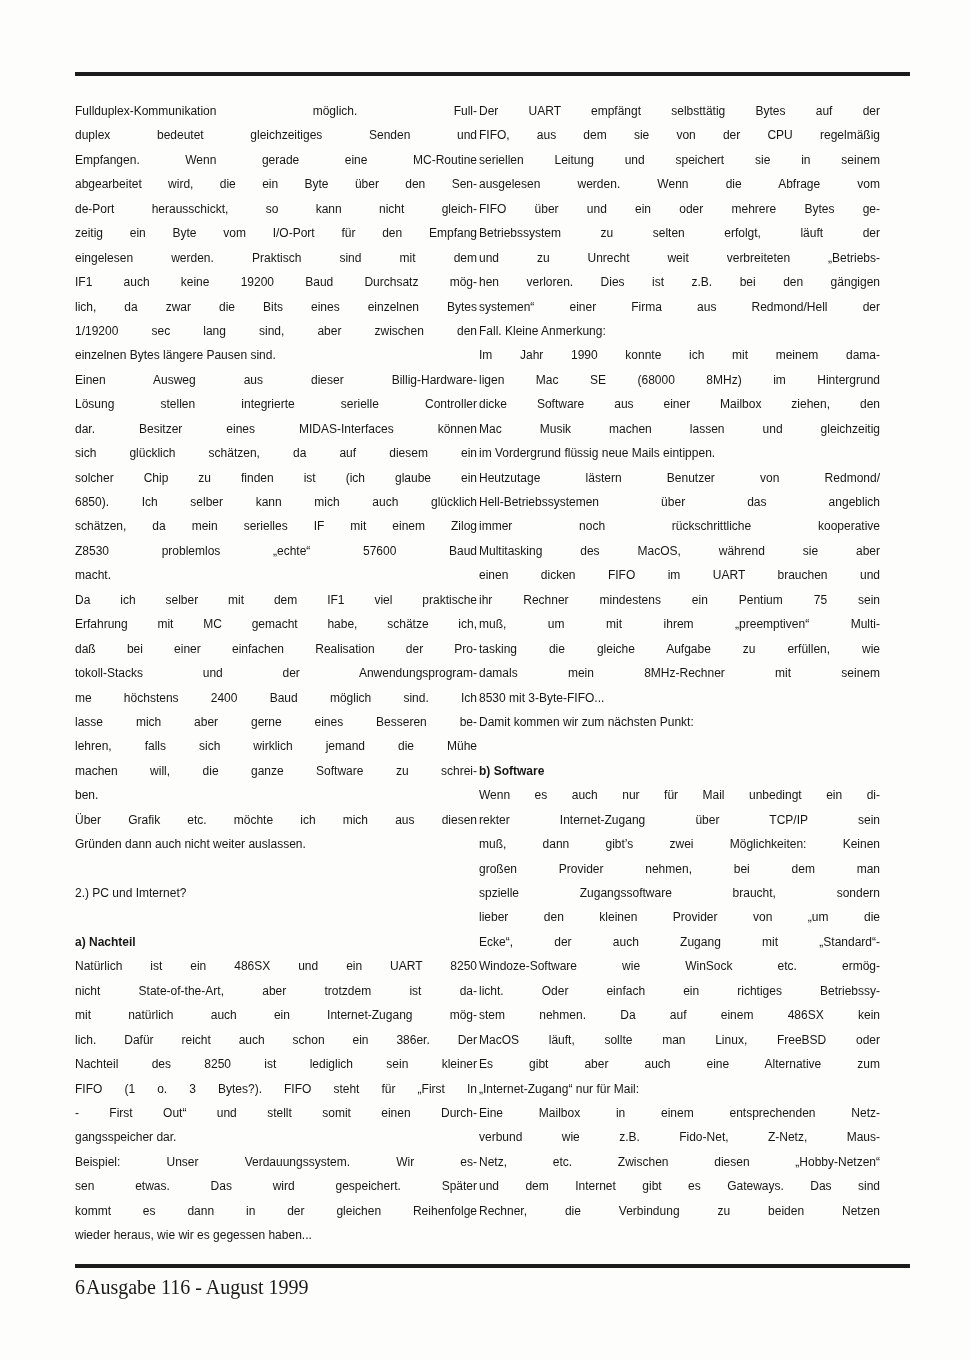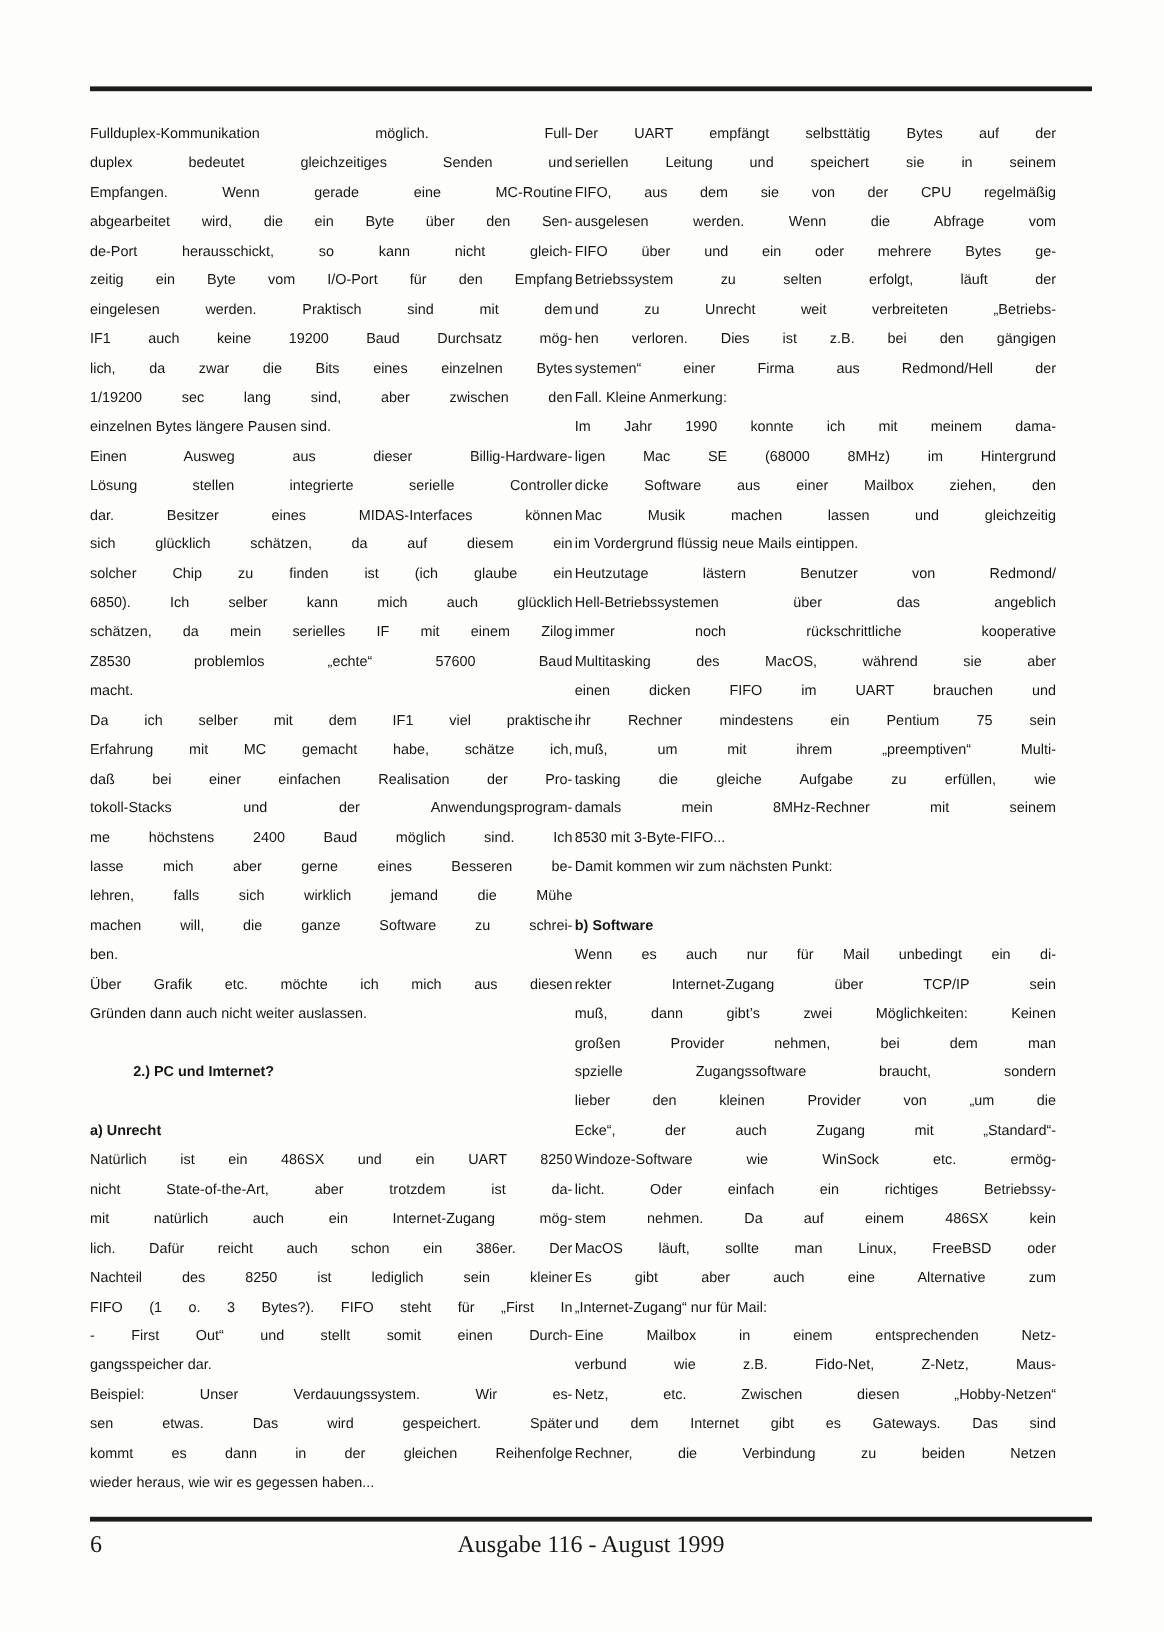--- a/index.html
+++ b/index.html
@@ -9,25 +9,25 @@
     }
     .rule { position: absolute; left: 75px; width: 835px; height: 4px; background: #1c1c1c; }
     .rule.top { top: 72px; }
     .rule.bottom { top: 1264px; }
     .col { position: absolute; top: 99px; font-size: 12px; line-height: 24.45px; }
     .col.left { left: 75px; width: 402px; }
     .col.right { left: 479px; width: 401px; }
     .line { display: block; white-space: nowrap; text-align: justify; text-align-last: justify; height: 24.45px; }
     .line.last { text-align-last: left; }
     .blank { display: block; height: 24.45px; }
-    .h2 { font-weight: bold; text-align-last: left; margin-left: 36px; }
+    .h2 { font-weight: normal; text-align-last: left; }
     .h3 { font-weight: bold; text-align-last: left; }
     .footer { position: absolute; top: 1276px; left: 75px; width: 835px; height: 28px; font-family: "Liberation Serif", serif; font-size: 20px; color: #1a1a1a; }
     .page-num { position: absolute; left: 0; top: 0; }
-    .issue { position: absolute; left: 0; width: 835px; text-align: center; top: 0; }
+    .issue { position: absolute; left: 11px; width: 835px; top: 0; }
   </style>
 </head>
 <body>
 
 <div class="rule top"></div>
 
 <div class="col left" id="left-col">
     <span class="line">Fullduplex-Kommunikation möglich. Full-</span>
     <span class="line">duplex bedeutet gleichzeitiges Senden und</span>
     <span class="line">Empfangen. Wenn gerade eine MC-Routine</span>
@@ -55,38 +55,38 @@
     <span class="line">me höchstens 2400 Baud möglich sind. Ich</span>
     <span class="line">lasse mich aber gerne eines Besseren be-</span>
     <span class="line">lehren, falls sich wirklich jemand die Mühe</span>
     <span class="line">machen will, die ganze Software zu schrei-</span>
     <span class="line last">ben.</span>
     <span class="line">Über Grafik etc. möchte ich mich aus diesen</span>
     <span class="line last">Gründen dann auch nicht weiter auslassen.</span>
     <span class="blank"></span>
     <span class="line h2 last">2.) PC und Imternet?</span>
     <span class="blank"></span>
-    <span class="line h3">a) Unrecht</span>
+    <span class="line h3">a) Nachteil</span>
     <span class="line">Natürlich ist ein 486SX und ein UART 8250</span>
     <span class="line">nicht State-of-the-Art, aber trotzdem ist da-</span>
     <span class="line">mit natürlich auch ein Internet-Zugang mög-</span>
     <span class="line">lich. Dafür reicht auch schon ein 386er. Der</span>
     <span class="line">Nachteil des 8250 ist lediglich sein kleiner</span>
     <span class="line">FIFO (1 o. 3 Bytes?). FIFO steht für „First In</span>
     <span class="line">- First Out“ und stellt somit einen Durch-</span>
     <span class="line last">gangsspeicher dar.</span>
     <span class="line">Beispiel: Unser Verdauungssystem. Wir es-</span>
     <span class="line">sen etwas. Das wird gespeichert. Später</span>
     <span class="line">kommt es dann in der gleichen Reihenfolge</span>
     <span class="line last last">wieder heraus, wie wir es gegessen haben...</span>
   </div>
 <div class="col right" id="right-col">
     <span class="line">Der UART empfängt selbsttätig Bytes auf der</span>
+    <span class="line">FIFO, aus dem sie von der CPU regelmäßig</span>
     <span class="line">seriellen Leitung und speichert sie in seinem</span>
-    <span class="line">FIFO, aus dem sie von der CPU regelmäßig</span>
     <span class="line">ausgelesen werden. Wenn die Abfrage vom</span>
     <span class="line">FIFO über und ein oder mehrere Bytes ge-</span>
     <span class="line">Betriebssystem zu selten erfolgt, läuft der</span>
     <span class="line">und zu Unrecht weit verbreiteten „Betriebs-</span>
     <span class="line">hen verloren. Dies ist z.B. bei den gängigen</span>
     <span class="line">systemen“ einer Firma aus Redmond/Hell der</span>
     <span class="line last">Fall. Kleine Anmerkung:</span>
     <span class="line">Im Jahr 1990 konnte ich mit meinem dama-</span>
     <span class="line">ligen Mac SE (68000 8MHz) im Hintergrund</span>
     <span class="line">dicke Software aus einer Mailbox ziehen, den</span>

